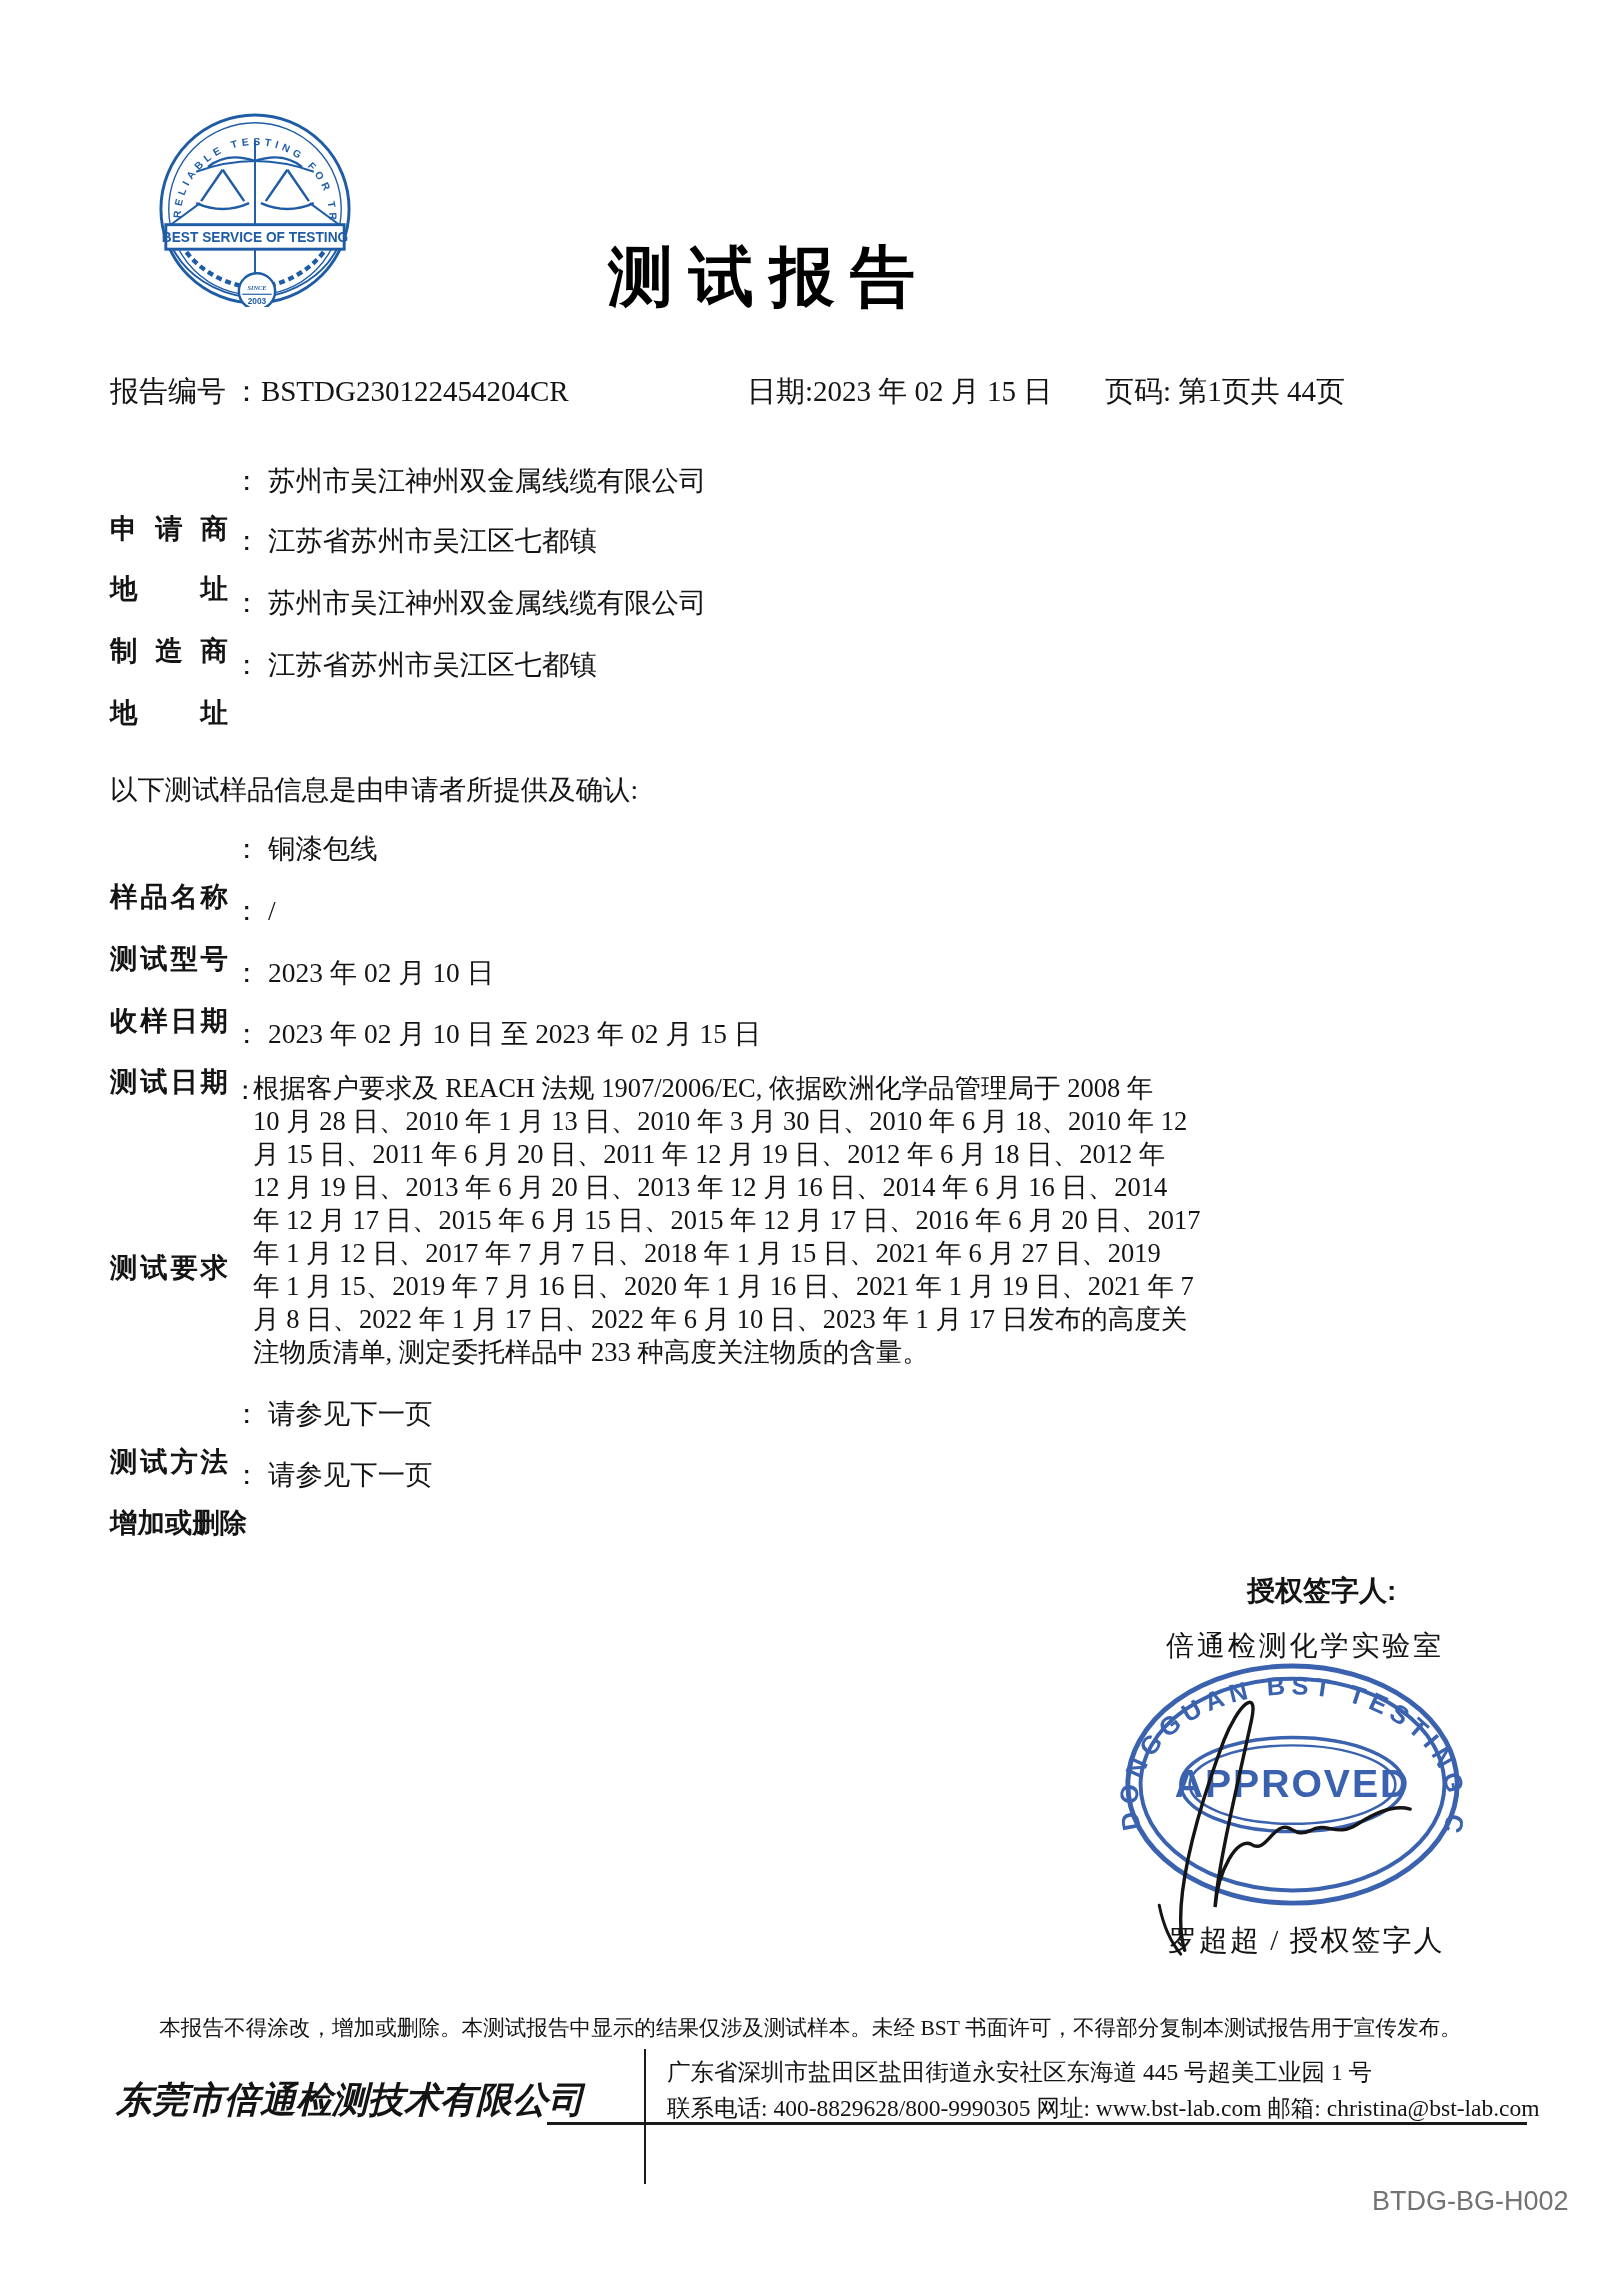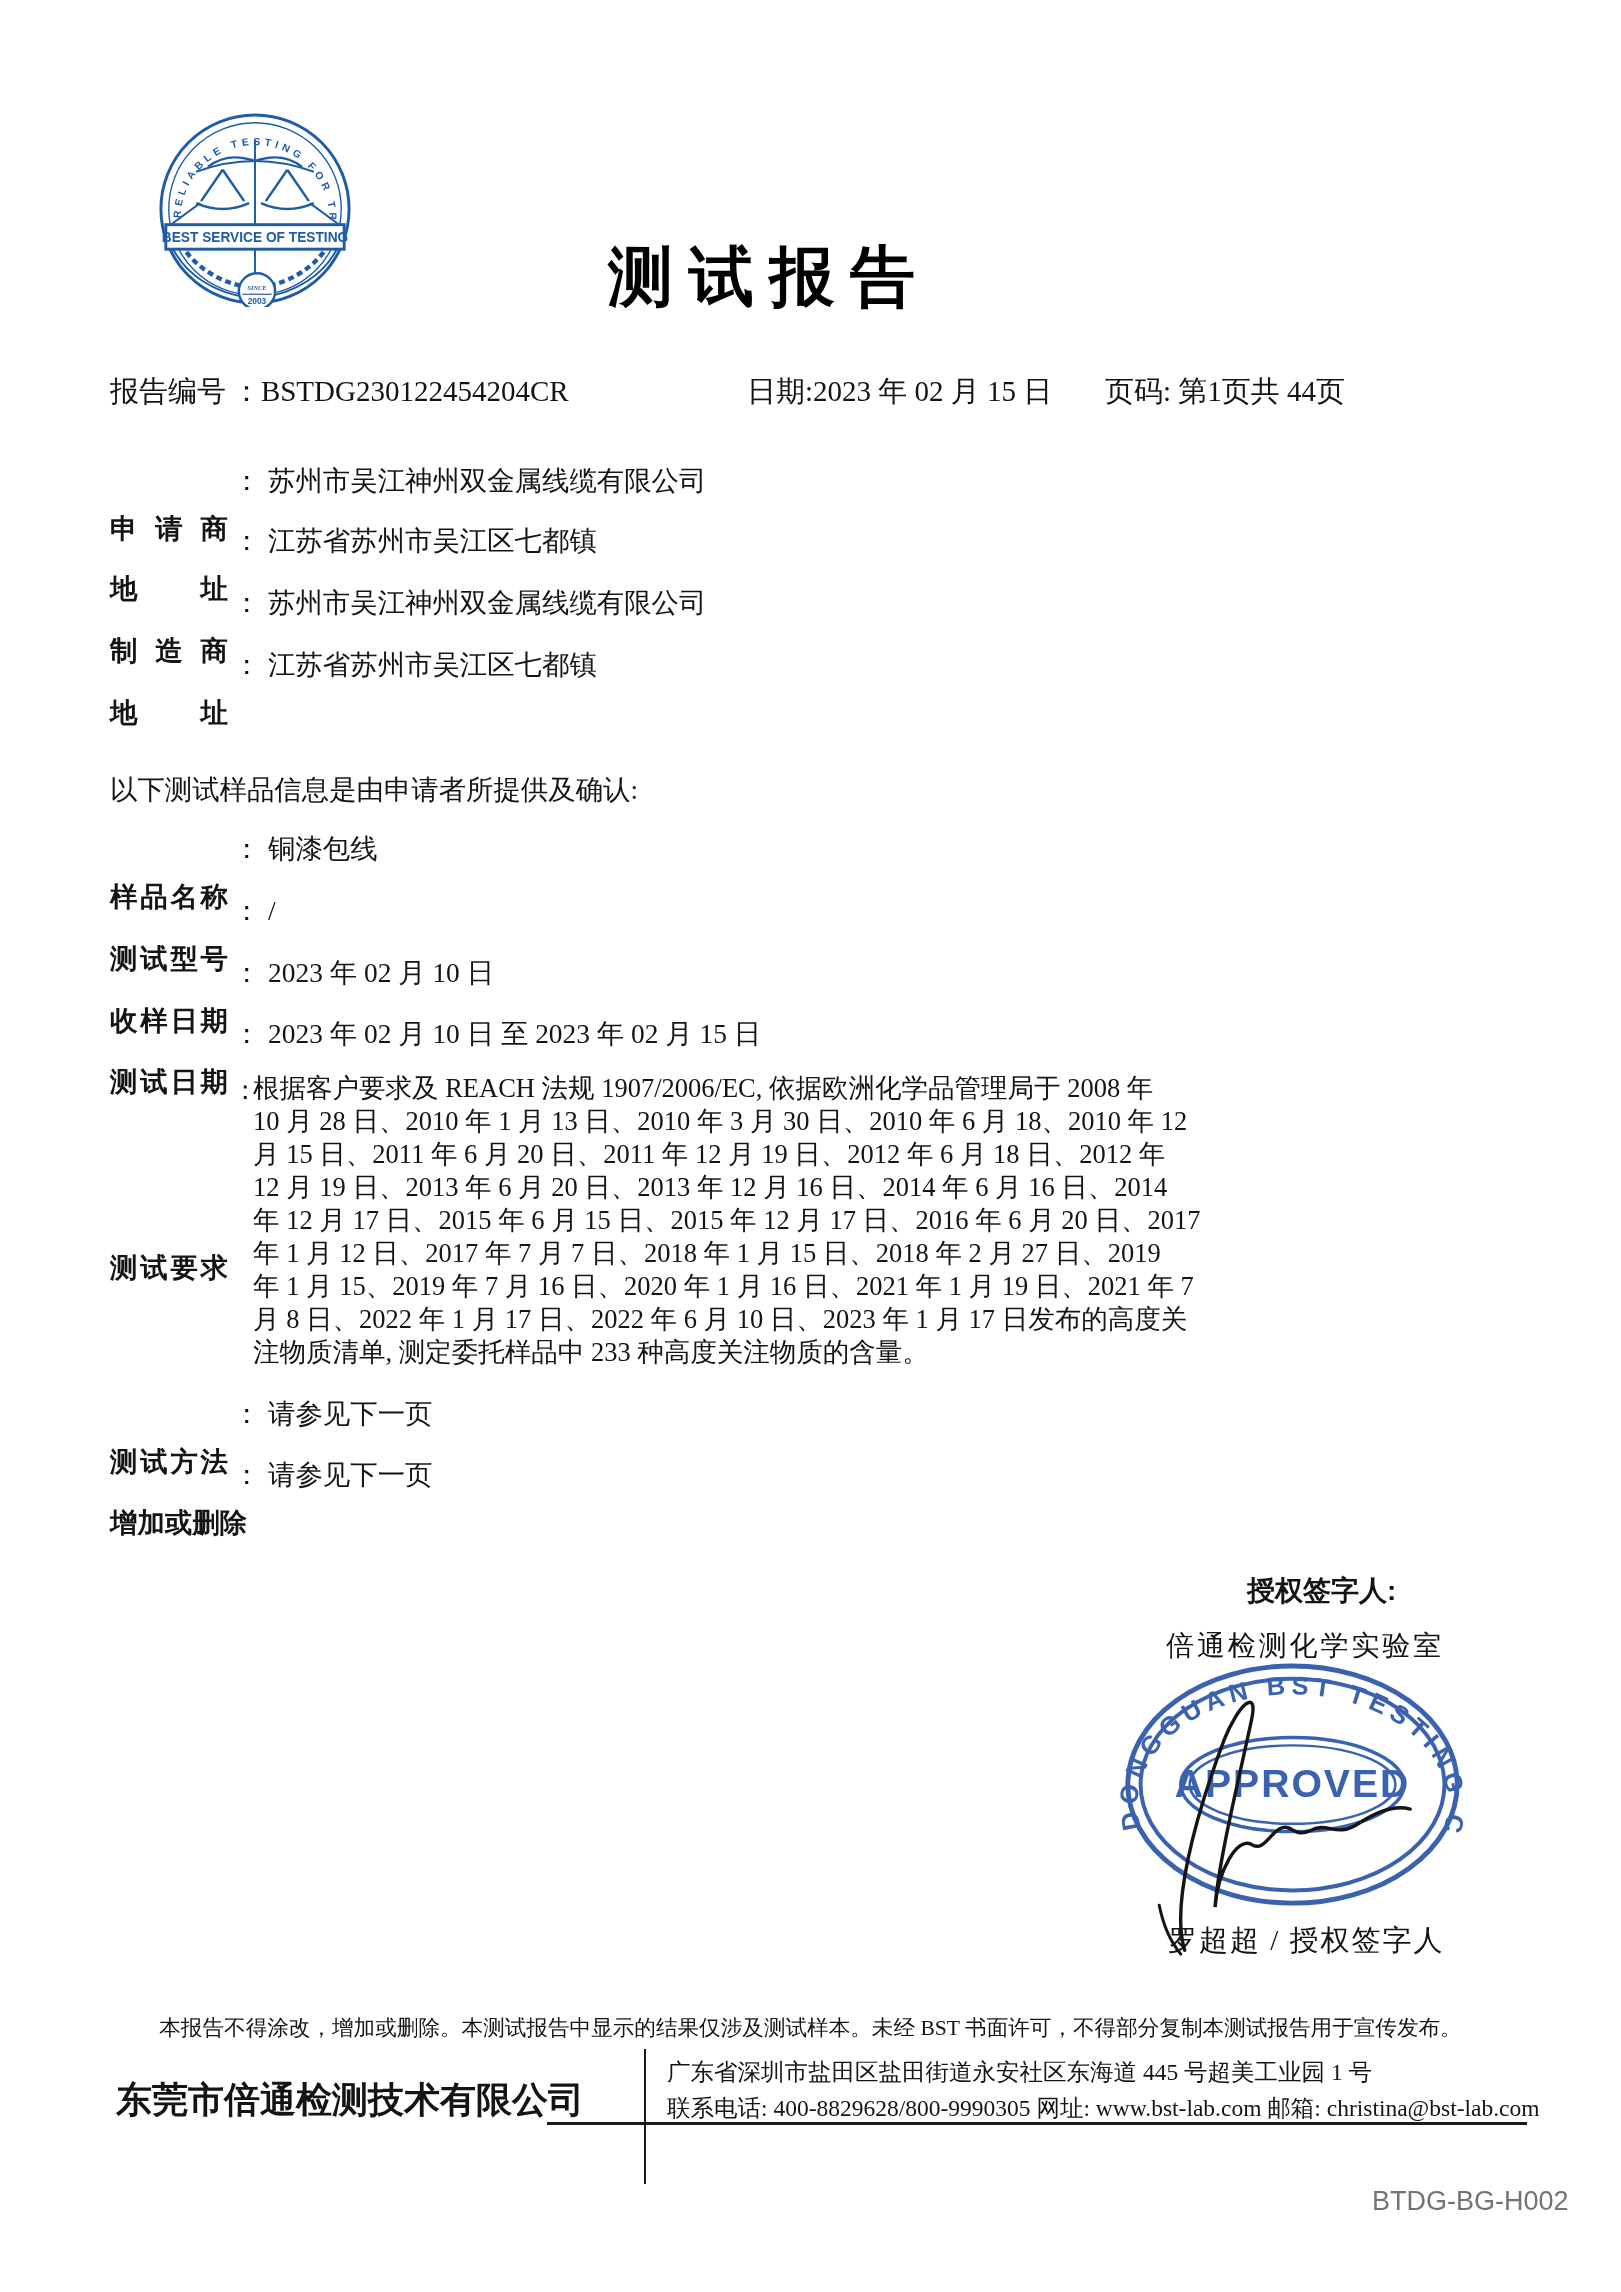--- a/index.html
+++ b/index.html
@@ -31,21 +31,21 @@
     position:absolute;left:1247px;top:1572px;font-size:28px;font-weight:bold;
     font-family:"Liberation Sans", sans-serif;white-space:nowrap;
   }
   .sig-lab{position:absolute;left:1166px;top:1627px;font-size:28px;letter-spacing:2.9px;white-space:nowrap;}
   .sig-signer{position:absolute;left:1168px;top:1921px;font-size:29px;letter-spacing:2px;white-space:nowrap;}
   .stamp{position:absolute;left:1120px;top:1660px;}
   .logo{position:absolute;left:157px;top:111px;}
   .disclaimer{position:absolute;left:0;top:2013px;width:1621px;text-align:center;font-size:21.6px;}
   .footer-company{
     position:absolute;left:116px;top:2076px;font-size:36px;font-weight:bold;
-    font-family:"Liberation Sans", sans-serif;white-space:nowrap;
+    font-family:"Liberation Sans", sans-serif;white-space:nowrap;font-style:italic;
   }
   .footer-addr1{position:absolute;left:667px;top:2056px;font-size:23.5px;white-space:nowrap;}
   .footer-addr2{position:absolute;left:667px;top:2092px;font-size:23.5px;white-space:nowrap;}
   .footer-vline{position:absolute;left:644px;top:2049px;width:2px;height:135px;background:#1a1a1a;}
   .footer-hline{position:absolute;left:547px;top:2122px;width:980px;height:2.9px;background:#1a1a1a;}
   .doc-code{
     position:absolute;left:1372px;top:2186px;font-size:27px;
     font-family:"Liberation Sans", sans-serif;color:#737373;
   }
 </style>
@@ -133,21 +133,21 @@
   <div class="req-label">
     <span class="lbl">测试要求</span>
   </div>
   <div class="req-colon">：</div>
   <div class="req-lines">
     <div>根据客户要求及 REACH 法规 1907/2006/EC, 依据欧洲化学品管理局于 2008 年</div>
     <div>10 月 28 日、2010 年 1 月 13 日、2010 年 3 月 30 日、2010 年 6 月 18、2010 年 12</div>
     <div>月 15 日、2011 年 6 月 20 日、2011 年 12 月 19 日、2012 年 6 月 18 日、2012 年</div>
     <div>12 月 19 日、2013 年 6 月 20 日、2013 年 12 月 16 日、2014 年 6 月 16 日、2014</div>
     <div>年 12 月 17 日、2015 年 6 月 15 日、2015 年 12 月 17 日、2016 年 6 月 20 日、2017</div>
-    <div>年 1 月 12 日、2017 年 7 月 7 日、2018 年 1 月 15 日、2018 年 2 月 27 日、2019</div>
+    <div>年 1 月 12 日、2017 年 7 月 7 日、2018 年 1 月 15 日、2021 年 6 月 27 日、2019</div>
     <div>年 1 月 15、2019 年 7 月 16 日、2020 年 1 月 16 日、2021 年 1 月 19 日、2021 年 7</div>
     <div>月 8 日、2022 年 1 月 17 日、2022 年 6 月 10 日、2023 年 1 月 17 日发布的高度关</div>
     <div>注物质清单, 测定委托样品中 233 种高度关注物质的含量。</div>
   </div>
 
   <div class="row" style="top:1396px;">
     <span class="lbl">测试方法</span><span class="colon">：</span><span class="val">请参见下一页</span>
   </div>
   <div class="row" style="top:1457px;">
     <span class="lbl">增加或删除</span><span class="colon">：</span><span class="val">请参见下一页</span>

